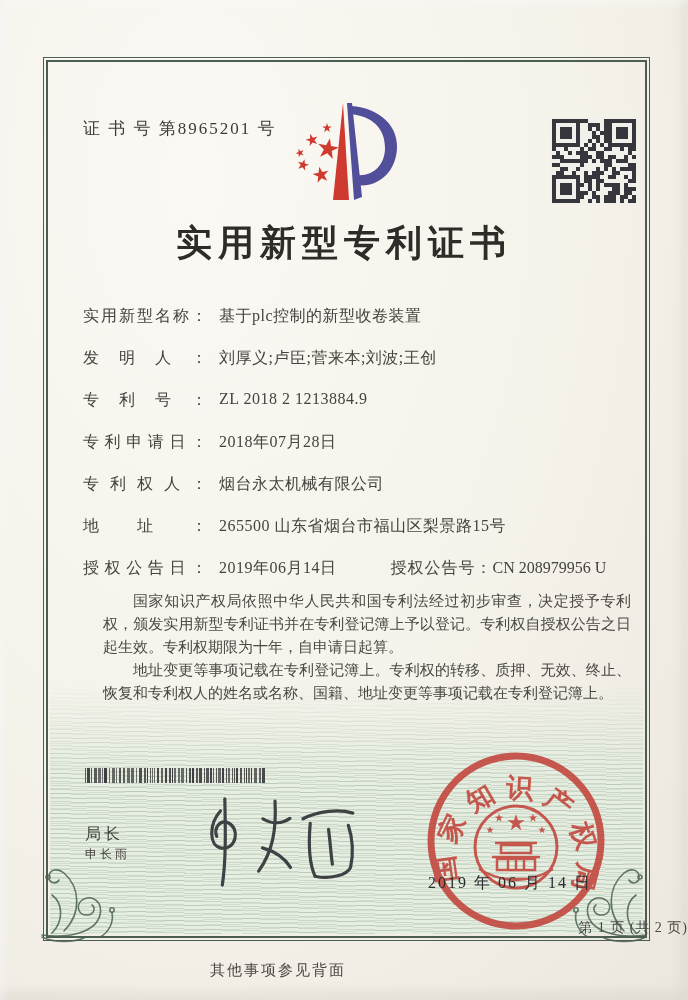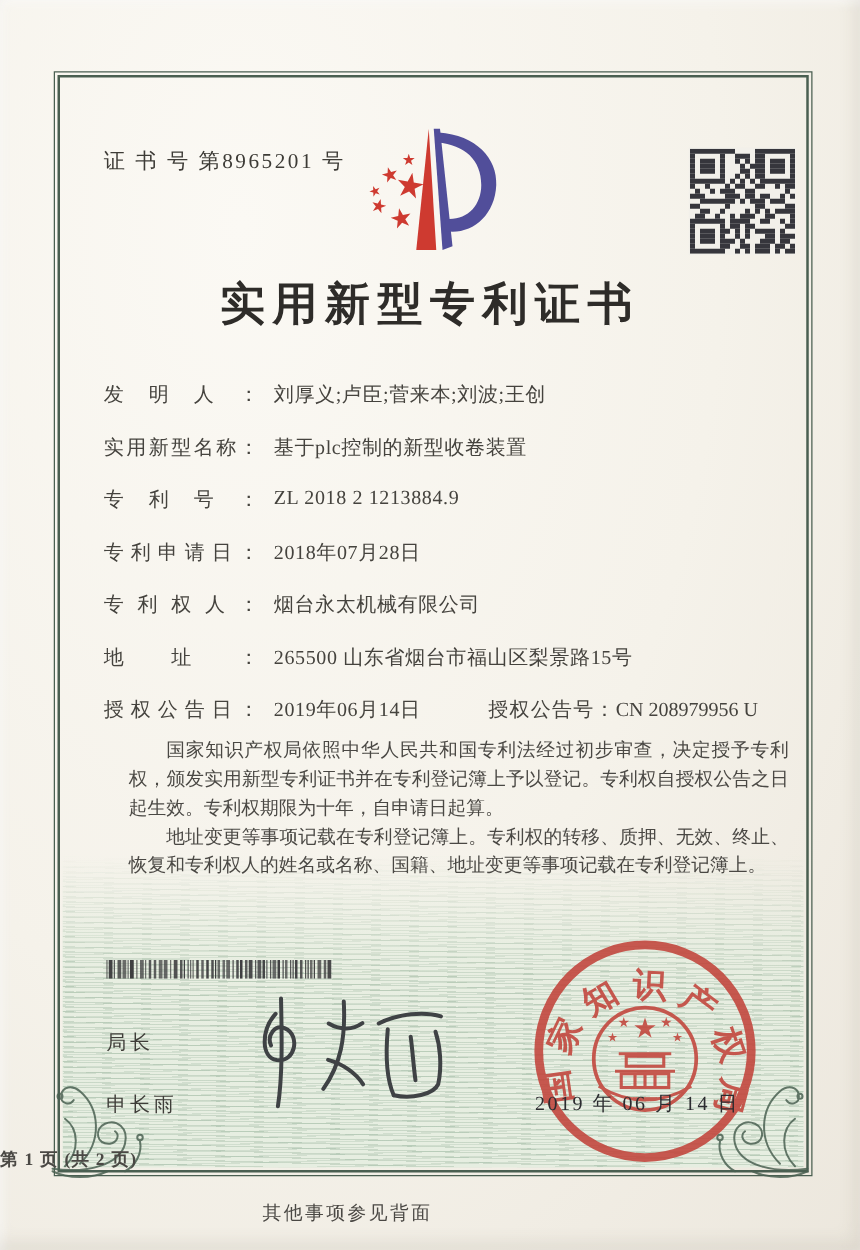--- a/index.html
+++ b/index.html
@@ -65,33 +65,33 @@
     position:absolute;left:83px;top:590px;width:528px;
     font-size:15px;line-height:23px;color:#4a4844;text-align:justify;margin-left:20px;
   }
   .paras p{text-indent:2em;}
   .barcode{
     position:absolute;left:85px;top:768px;width:182px;height:15px;
     display:flex;align-items:stretch;overflow:hidden;
   }
   .barcode i{display:block;background:#3c3c3e;}
   .commissioner-title{position:absolute;left:85px;top:824px;font-size:16px;letter-spacing:3px;color:#3f3d39;}
-  .commissioner-name{position:absolute;left:85px;top:874px;font-size:16px;letter-spacing:3px;color:#3f3d39;}
+  .commissioner-name{position:absolute;left:85px;top:846px;font-size:12px;letter-spacing:3px;color:#3f3d39;}
   .signature{position:absolute;left:192px;top:788px;width:175px;height:102px;transform:rotate(-3deg);}
   .seal{position:absolute;left:416px;top:741px;width:200px;height:200px;opacity:0.88;}
   .seal-date{
     position:absolute;left:428px;top:873px;font-size:16px;letter-spacing:2px;
     color:#2c2c30;z-index:5;
   }
   .flourish{position:absolute;width:96px;height:90px;}
   .flourish.br{right:38px;bottom:57px;}
   .flourish.bl{left:38px;bottom:57px;transform:scaleX(-1);}
   .page-number{
-    position:absolute;left:0;top:919px;width:688px;text-align:left;
-    font-size:14px;color:#4a4844;letter-spacing:1px;font-weight:bold;
+    position:absolute;left:0;top:919px;width:688px;text-align:right;
+    font-size:14px;color:#4a4844;letter-spacing:1px;
   }
   .back-note{
     position:absolute;left:0;top:961px;width:556px;text-align:center;
     font-size:15px;color:#4a4844;letter-spacing:2px;
   }
 </style>
 </head>
 <body>
 
 <div class="page">
@@ -386,24 +386,24 @@
         <rect x="60" y="80" width="4" height="4" fill="#36363c"></rect>
         <rect x="68" y="80" width="4" height="4" fill="#36363c"></rect>
         <rect x="76" y="80" width="4" height="4" fill="#36363c"></rect>
         <rect x="80" y="80" width="4" height="4" fill="#36363c"></rect>
       </svg></div>
 
   <div class="title">实用新型专利证书</div>
 
   <div class="fields">
     <div class="frow">
+      <span class="flabel">实用新型名称：</span><span class="fvalue">基于plc控制的新型收卷装置</span>
+    </div>
+    <div class="frow">
       <span class="flabel">发明人：</span><span class="fvalue">刘厚义;卢臣;菅来本;刘波;王创</span>
-    </div>
-    <div class="frow">
-      <span class="flabel">实用新型名称：</span><span class="fvalue">基于plc控制的新型收卷装置</span>
     </div>
     <div class="frow">
       <span class="flabel">专利号：</span><span class="fvalue">ZL 2018 2 1213884.9</span>
     </div>
     <div class="frow">
       <span class="flabel">专利申请日：</span><span class="fvalue">2018年07月28日</span>
     </div>
     <div class="frow">
       <span class="flabel">专利权人：</span><span class="fvalue">烟台永太机械有限公司</span>
     </div>

